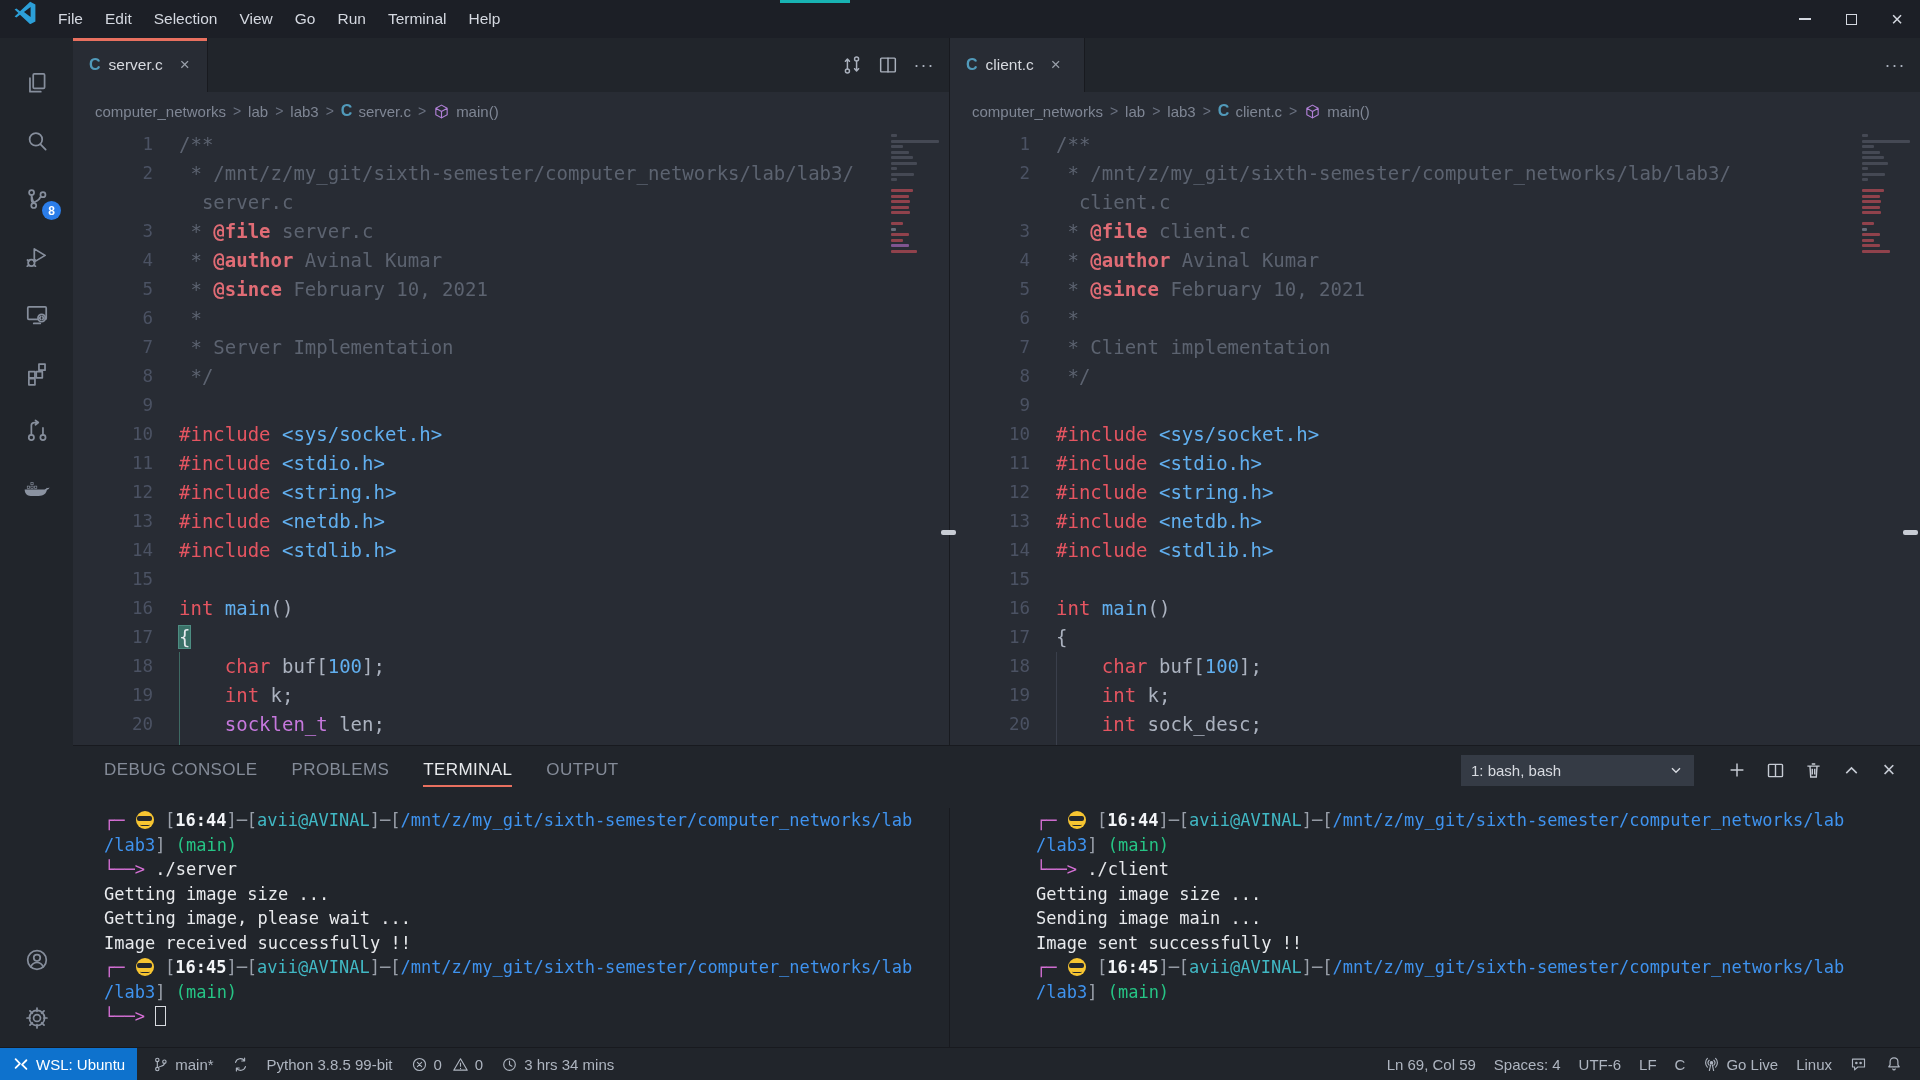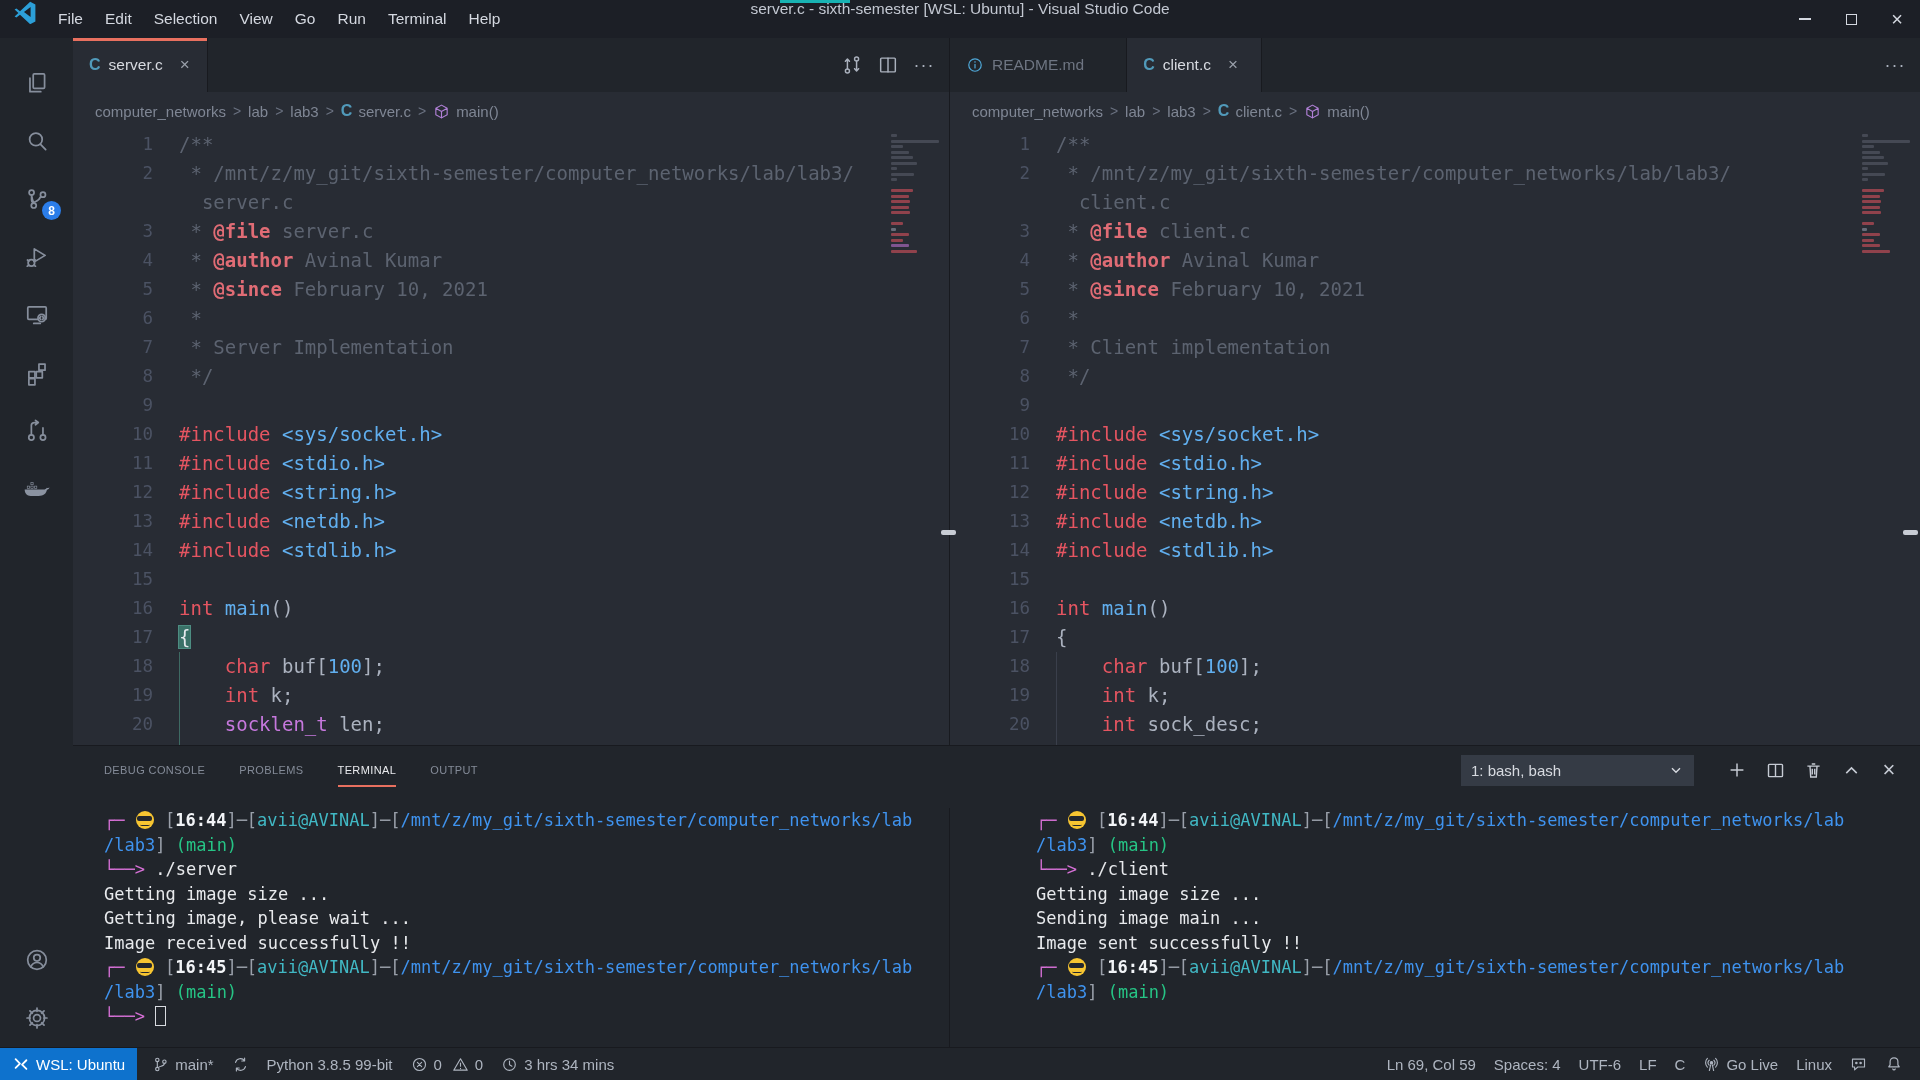--- a/index.html
+++ b/index.html
@@ -62,21 +62,21 @@
   .tok-k{color:var(--c-key);} .tok-h{color:var(--c-head);} .tok-f{color:var(--c-func);}
   .tok-num{color:var(--c-num);} .tok-ty{color:var(--c-type);} .tok-p{color:var(--txt);}
   .tok-bh{color:#e6e9ee; background:#3a7168; outline:1px solid #4d8d82;}
   .minimap{position:absolute; top:0; right:4px; width:56px; bottom:0; cursor:pointer;}
   .mm-bar{position:absolute; height:3px; border-radius:1px; opacity:.55;}
   .scroll-dash{position:absolute; width:15px; height:5px; background:#c8ccd4; border-radius:2px; z-index:5;}
   
   .panel{flex:1; background:var(--bg-dark); border-top:1px solid var(--border); display:flex; flex-direction:column; min-height:0;}
   .panel-header{height:48px; display:flex; align-items:center; padding:0 14px 0 31px; flex:none;}
   .panel-tabs{display:flex; gap:34px;}
-  .panel-tab{font-size:11px; letter-spacing:.4px; color:#848b98; line-height:46px; cursor:pointer; position:relative;}
+  .panel-tab{font-size:17px; letter-spacing:.4px; color:#848b98; line-height:46px; cursor:pointer; position:relative;}
   .panel-tab.active{color:#e8eaed;}
   .panel-tab.active::after{content:''; position:absolute; left:0; right:0; bottom:6px; height:1.8px; background:var(--accent);}
   .panel-right{margin-left:auto; display:flex; align-items:center; gap:4px; color:#c6cbd4;}
   .term-select{width:233px; height:31px; background:#353b45; color:#d7dae0; font-size:15px; display:flex; align-items:center; padding:0 10px; cursor:pointer; margin-right:22px;}
   .term-select .lbl{flex:1;}
   .pn-act{width:34px; height:34px; display:flex; align-items:center; justify-content:center; cursor:pointer;}
   .pn-act.close-x{font-size:22px; font-weight:300;}
   .panel-body{flex:1; display:flex; min-height:0; padding-top:14px;}
   .term-col{font-family:"DejaVu Sans Mono",monospace; font-size:17px; overflow:hidden;}
   .term-col.left{width:876px; flex:none; padding-left:31px;}
@@ -107,21 +107,20 @@
   <div class="menu">
       <div class="menu-item">File</div>
       <div class="menu-item">Edit</div>
       <div class="menu-item">Selection</div>
       <div class="menu-item">View</div>
       <div class="menu-item">Go</div>
       <div class="menu-item">Run</div>
       <div class="menu-item">Terminal</div>
       <div class="menu-item">Help</div>
     </div>
-  <div class="window-title">server.c - sixth-semester [WSL: Ubuntu] - Visual Studio Code</div>
   <div class="accent-strip"></div>
   <div class="win-controls">
     <div class="win-btn">
         <span class="bar"></span>
       </div>
     <div class="win-btn">
         <span class="box"></span>
       </div>
     <div class="win-btn close">×</div>
   </div>
@@ -323,30 +322,20 @@
               <div class="mm-bar" style="top: 103px; left: 2px; width: 18.4px; background: rgb(229, 85, 97);"></div>
               <div class="mm-bar" style="top: 108.5px; left: 2px; width: 12px; background: rgb(229, 85, 97);"></div>
               <div class="mm-bar" style="top: 114px; left: 2px; width: 18.4px; background: rgb(198, 120, 221);"></div>
               <div class="mm-bar" style="top: 119.5px; left: 2px; width: 26.4px; background: rgb(229, 85, 97);"></div>
             </div>
           </div>
         </div>
         <div class="group right">
           <div class="tabbar">
             <div class="tabs">
-              <div class="tab">
-                <span style="color:#4fa8d8">
-                  <svg width="18" height="18" viewBox="0 0 24 24" fill="none" stroke="currentColor" stroke-width="1.6" stroke-linecap="round" stroke-linejoin="round">
-                    <circle cx="12" cy="12" r="8.3"></circle>
-                    <path d="M12 11v5 M12 7.6v.6"></path>
-                  </svg>
-                </span>
-                <span>README.md</span>
-                <span class="close">×</span>
-              </div>
               <div class="tab active">
                 <span class="c-icon">C</span>
                 <span>client.c</span>
                 <span class="close">×</span>
               </div>
             </div>
             <div class="tab-actions">
               <span class="act">
                 <span class="dots">···</span>
               </span>

